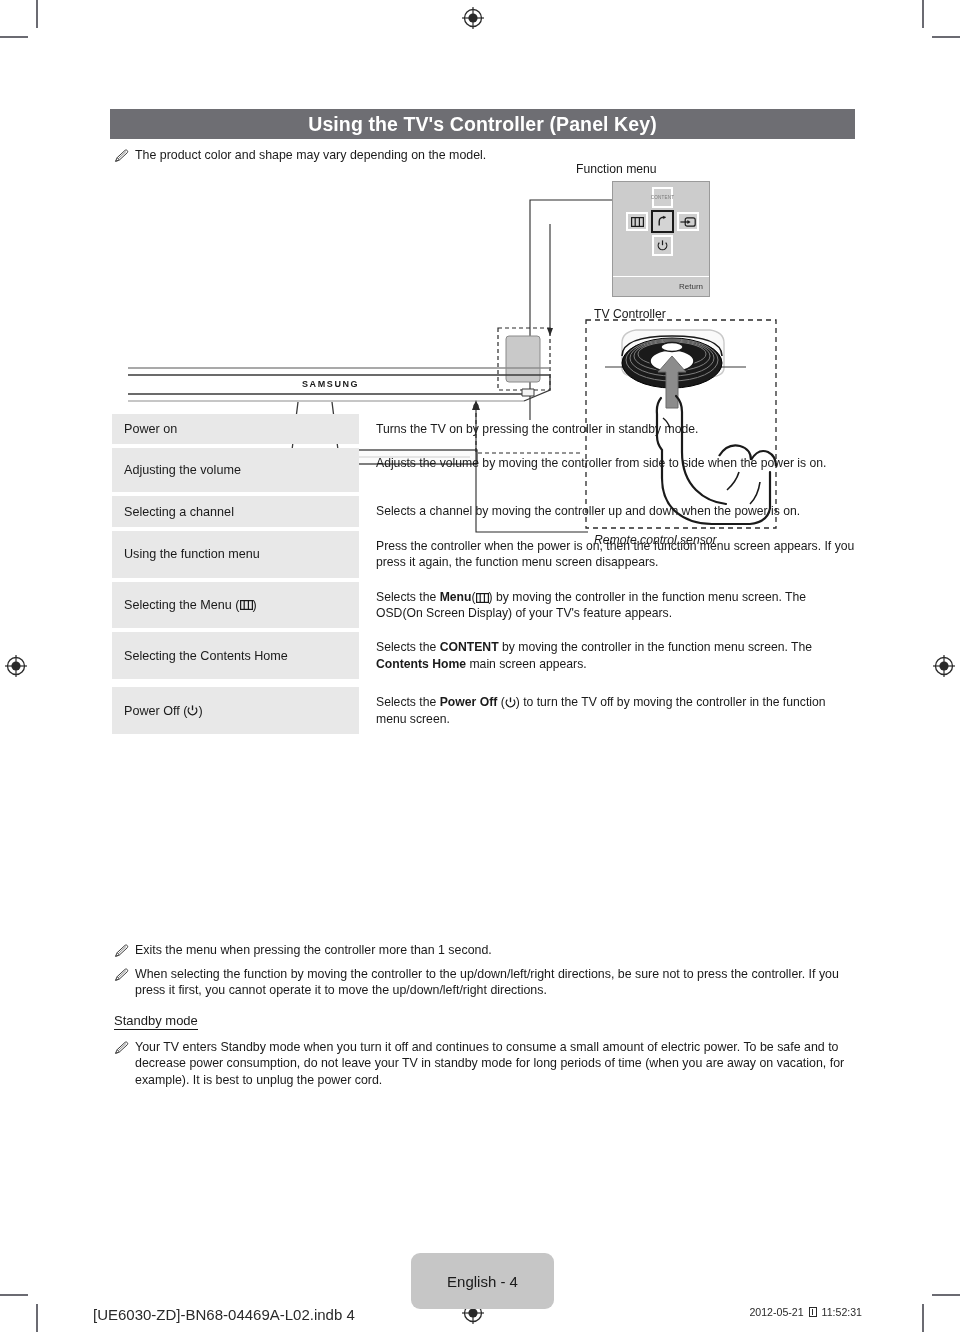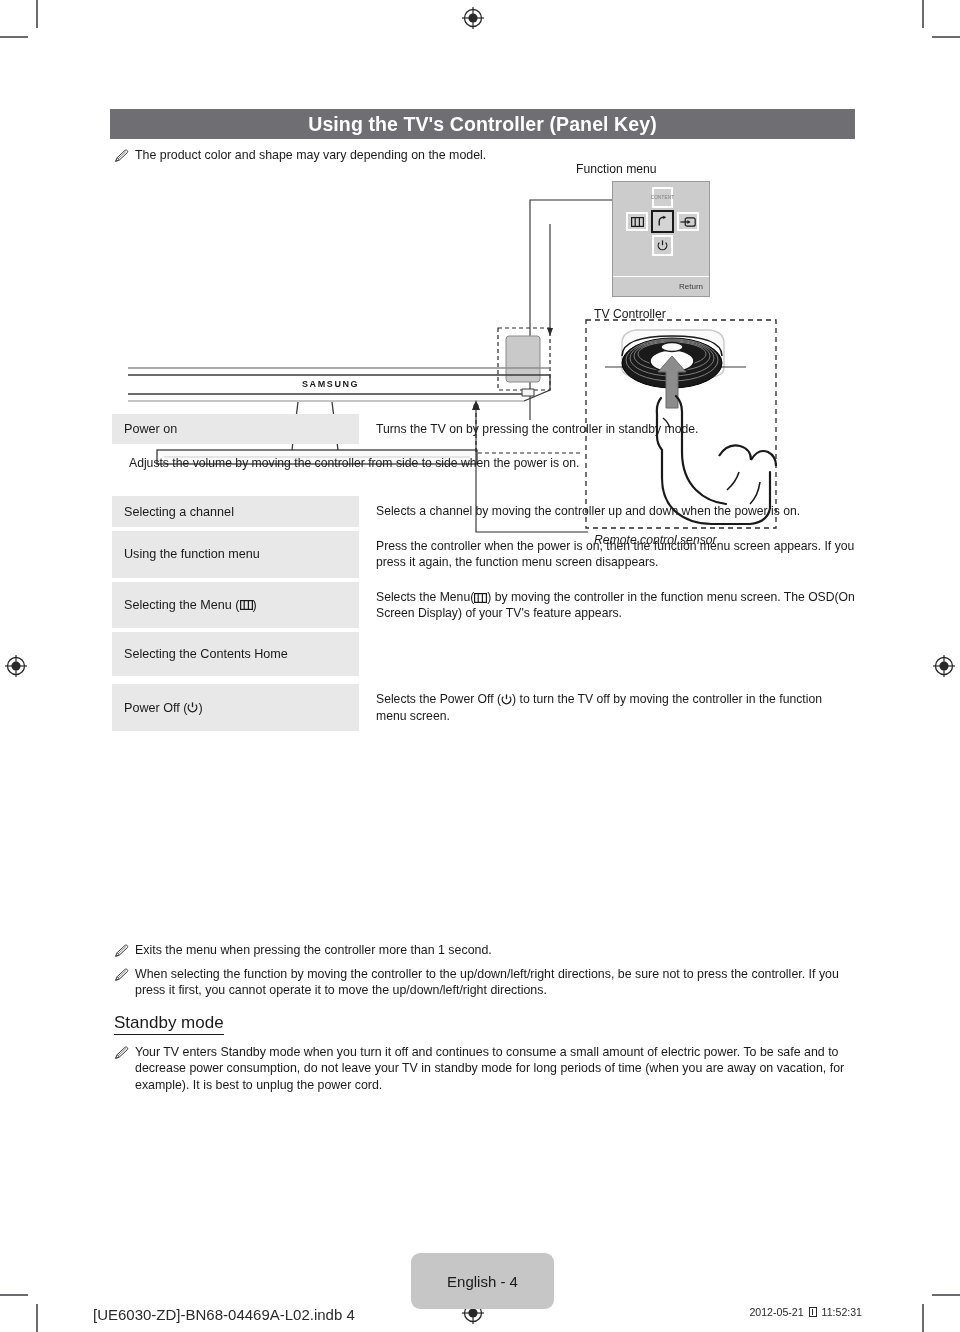--- a/index.html
+++ b/index.html
@@ -129,40 +129,40 @@
   }
   .cell-desc {
     flex: 1;
     padding: 7px 0 7px 17px;
     font-size: 12.2px;
     line-height: 16.4px;
     color: #1a1a1a;
   }
   .row.h1 .cell-label, .row.h1 .cell-desc { min-height: 30px; }
   .row.h2 .cell-label, .row.h2 .cell-desc { min-height: 44px; }
-  b { font-weight: normal; }
+  b { font-weight: bold; }
 
   .ico {
     display: inline-block;
     vertical-align: -2px;
     line-height: 0;
   }
   .ico svg { display: inline-block; vertical-align: baseline; }
 
   
   .notes {
     position: absolute;
     left: 4px; top: 942px;
     width: 740px;
   }
   .notes .note { margin-bottom: 7px; }
   .notes .note-text { width: 716px; }
 
   .standby-head {
-    font-size: 17px;
+    font-size: 13px;
     color: #1a1a1a;
     border-bottom: 1px solid #1a1a1a;
     display: inline-block;
     padding-bottom: 1px;
     margin: 7px 0 9px 0;
   }
 
   
   .page-badge {
     position: absolute;
@@ -380,20 +380,21 @@
       </div>
     </div>
   </div>
 
   <div class="fn-table">
       <div class="row h1">
         <div class="cell-label">Power on</div>
         <div class="cell-desc">Turns the TV on by pressing the controller in standby mode.</div>
       </div>
       <div class="row h2">
+        <div class="cell-label">Adjusting the volume</div>
         <div class="cell-desc">Adjusts the volume by moving the controller from side to side when the power is on.</div>
       </div>
       <div class="row h1">
         <div class="cell-label">Selecting a channel</div>
         <div class="cell-desc">Selects a channel by moving the controller up and down when the power is on.</div>
       </div>
       <div class="row h2">
         <div class="cell-label">Using the function menu</div>
         <div class="cell-desc">Press the controller when the power is on, then the function menu screen appears. If you press it again, the function menu screen disappears.</div>
       </div>
@@ -404,20 +405,21 @@
               <line x1="8.4" y1="0.6" x2="8.4" y2="9.4" stroke="#1a1a1a" stroke-width="1.2"></line>
             </svg></span>)</div>
         <div class="cell-desc">Selects the <b>Menu</b>(<span class="ico"><svg width="13" height="10" viewBox="0 0 13 10">
               <rect x="0.6" y="0.6" width="11.8" height="8.8" fill="none" stroke="#1a1a1a" stroke-width="1.2"></rect>
               <line x1="4.2" y1="0.6" x2="4.2" y2="9.4" stroke="#1a1a1a" stroke-width="1.2"></line>
               <line x1="8.4" y1="0.6" x2="8.4" y2="9.4" stroke="#1a1a1a" stroke-width="1.2"></line>
             </svg></span>) by moving the controller in the function menu screen. The OSD(On Screen Display) of your TV's feature appears.</div>
       </div>
       <div class="row h2">
         <div class="cell-label">Selecting the Contents Home</div>
+        <div class="cell-desc">Selects the <b>CONTENT</b> by moving the controller in the function menu screen. The <b>Contents Home</b> main screen appears.</div>
       </div>
       <div class="row h2">
       </div>
       <div class="row h2">
         <div class="cell-label">Power Off (<span class="ico"><svg width="11" height="11" viewBox="0 0 11 11">
               <path d="M2.3 2.6 A4.3 4.3 0 1 0 8.7 2.6" fill="none" stroke="#1a1a1a" stroke-width="1.3"></path>
               <line x1="5.5" y1="0.4" x2="5.5" y2="5.2" stroke="#1a1a1a" stroke-width="1.3"></line>
             </svg></span>)</div>
         <div class="cell-desc">Selects the <b>Power Off</b> (<span class="ico"><svg width="11" height="11" viewBox="0 0 11 11">
               <path d="M2.3 2.6 A4.3 4.3 0 1 0 8.7 2.6" fill="none" stroke="#1a1a1a" stroke-width="1.3"></path>

